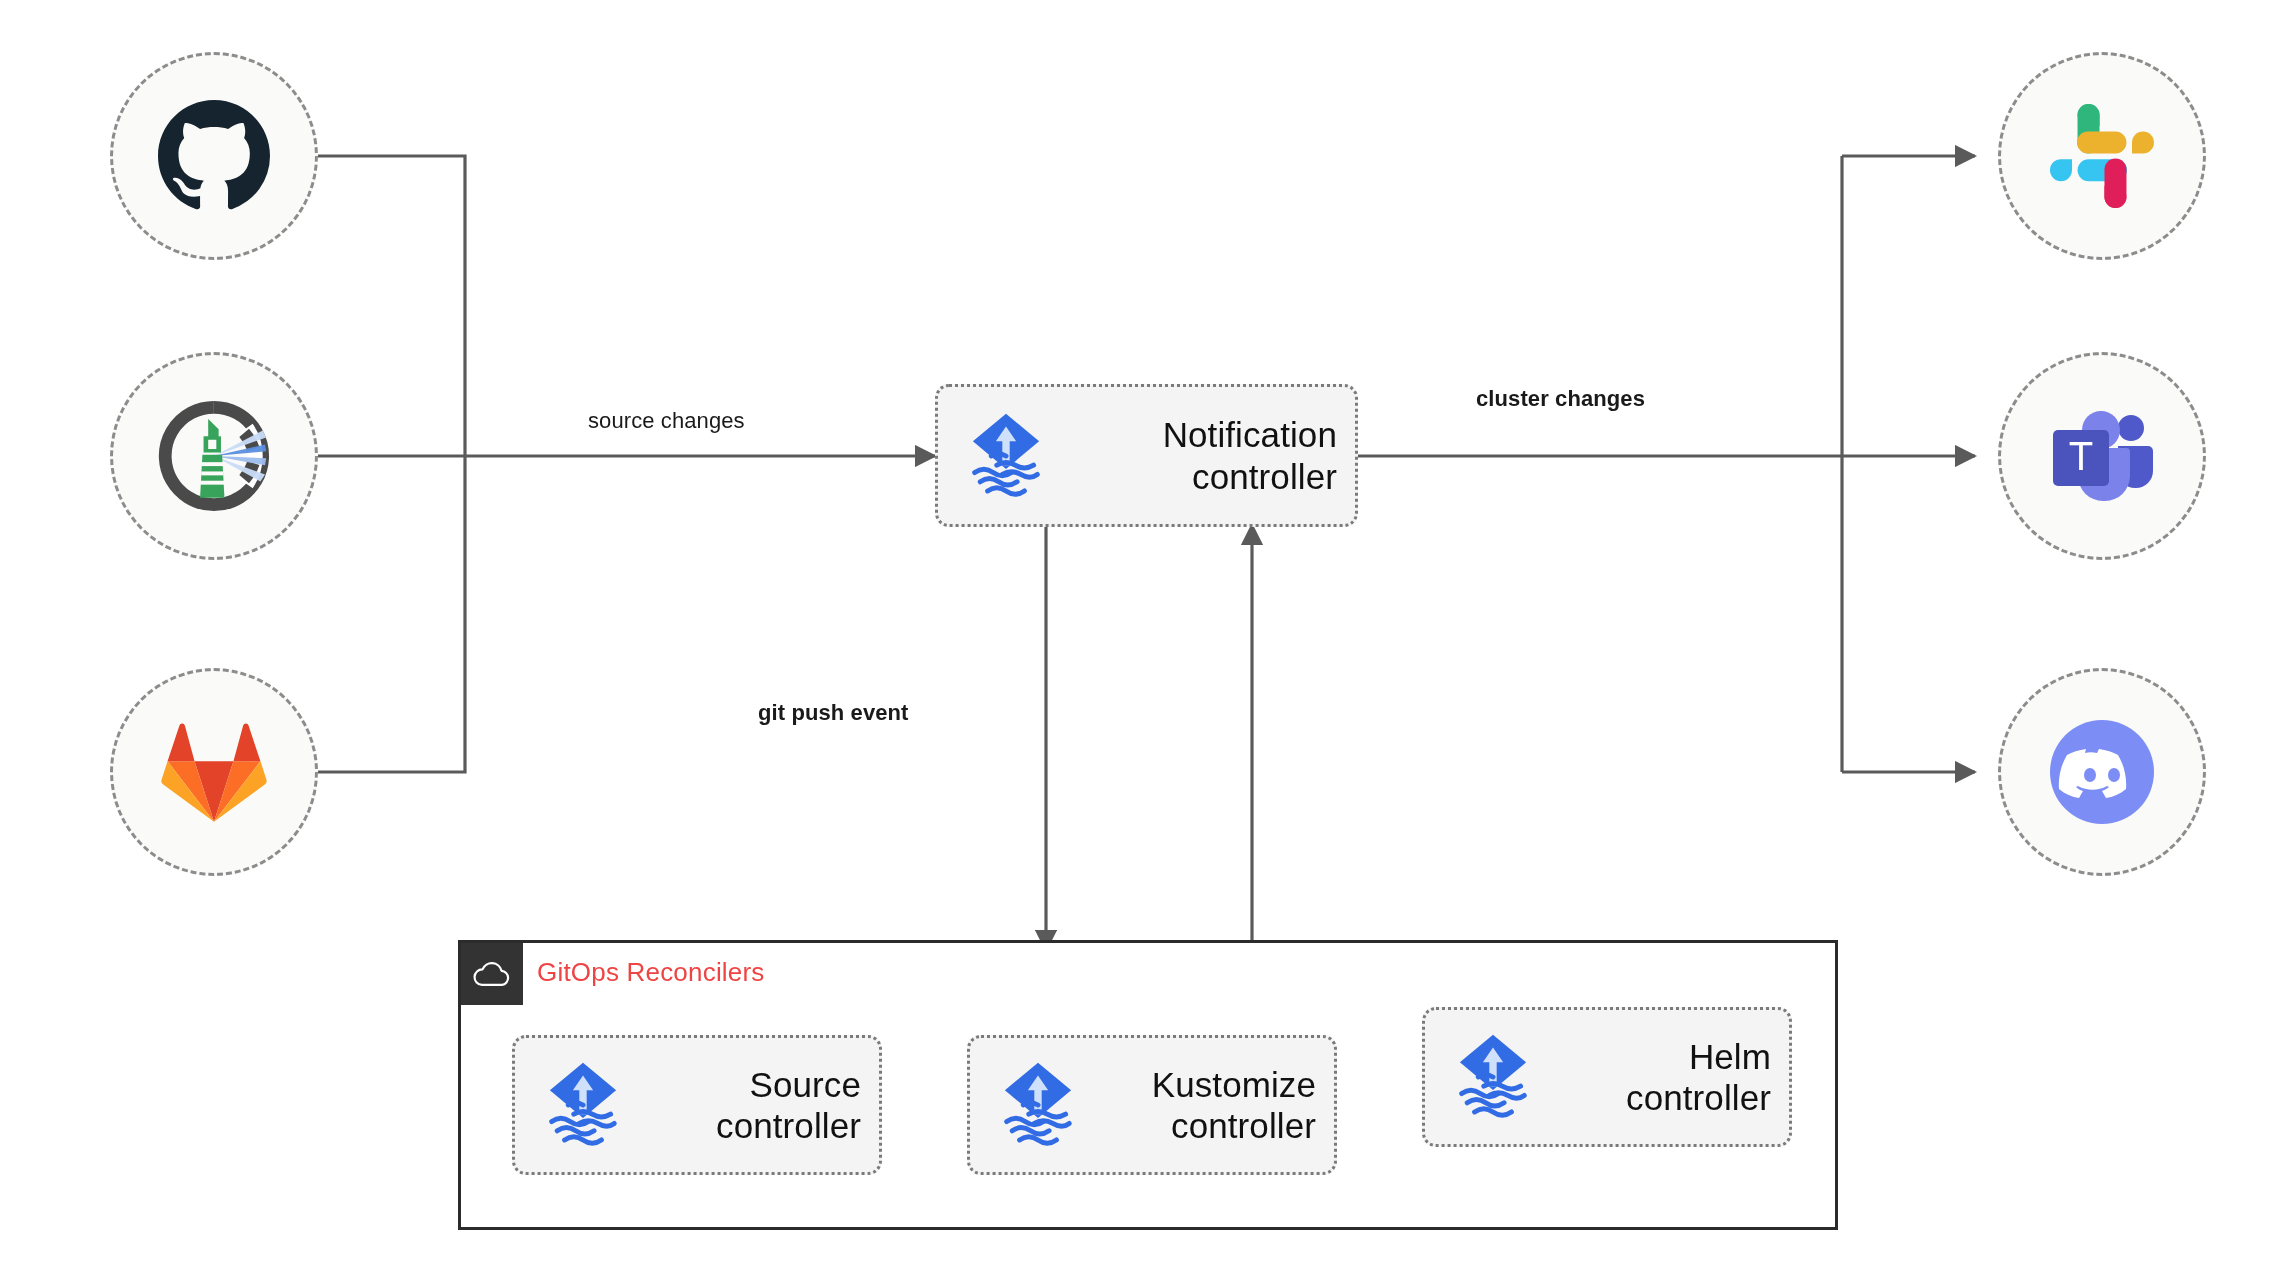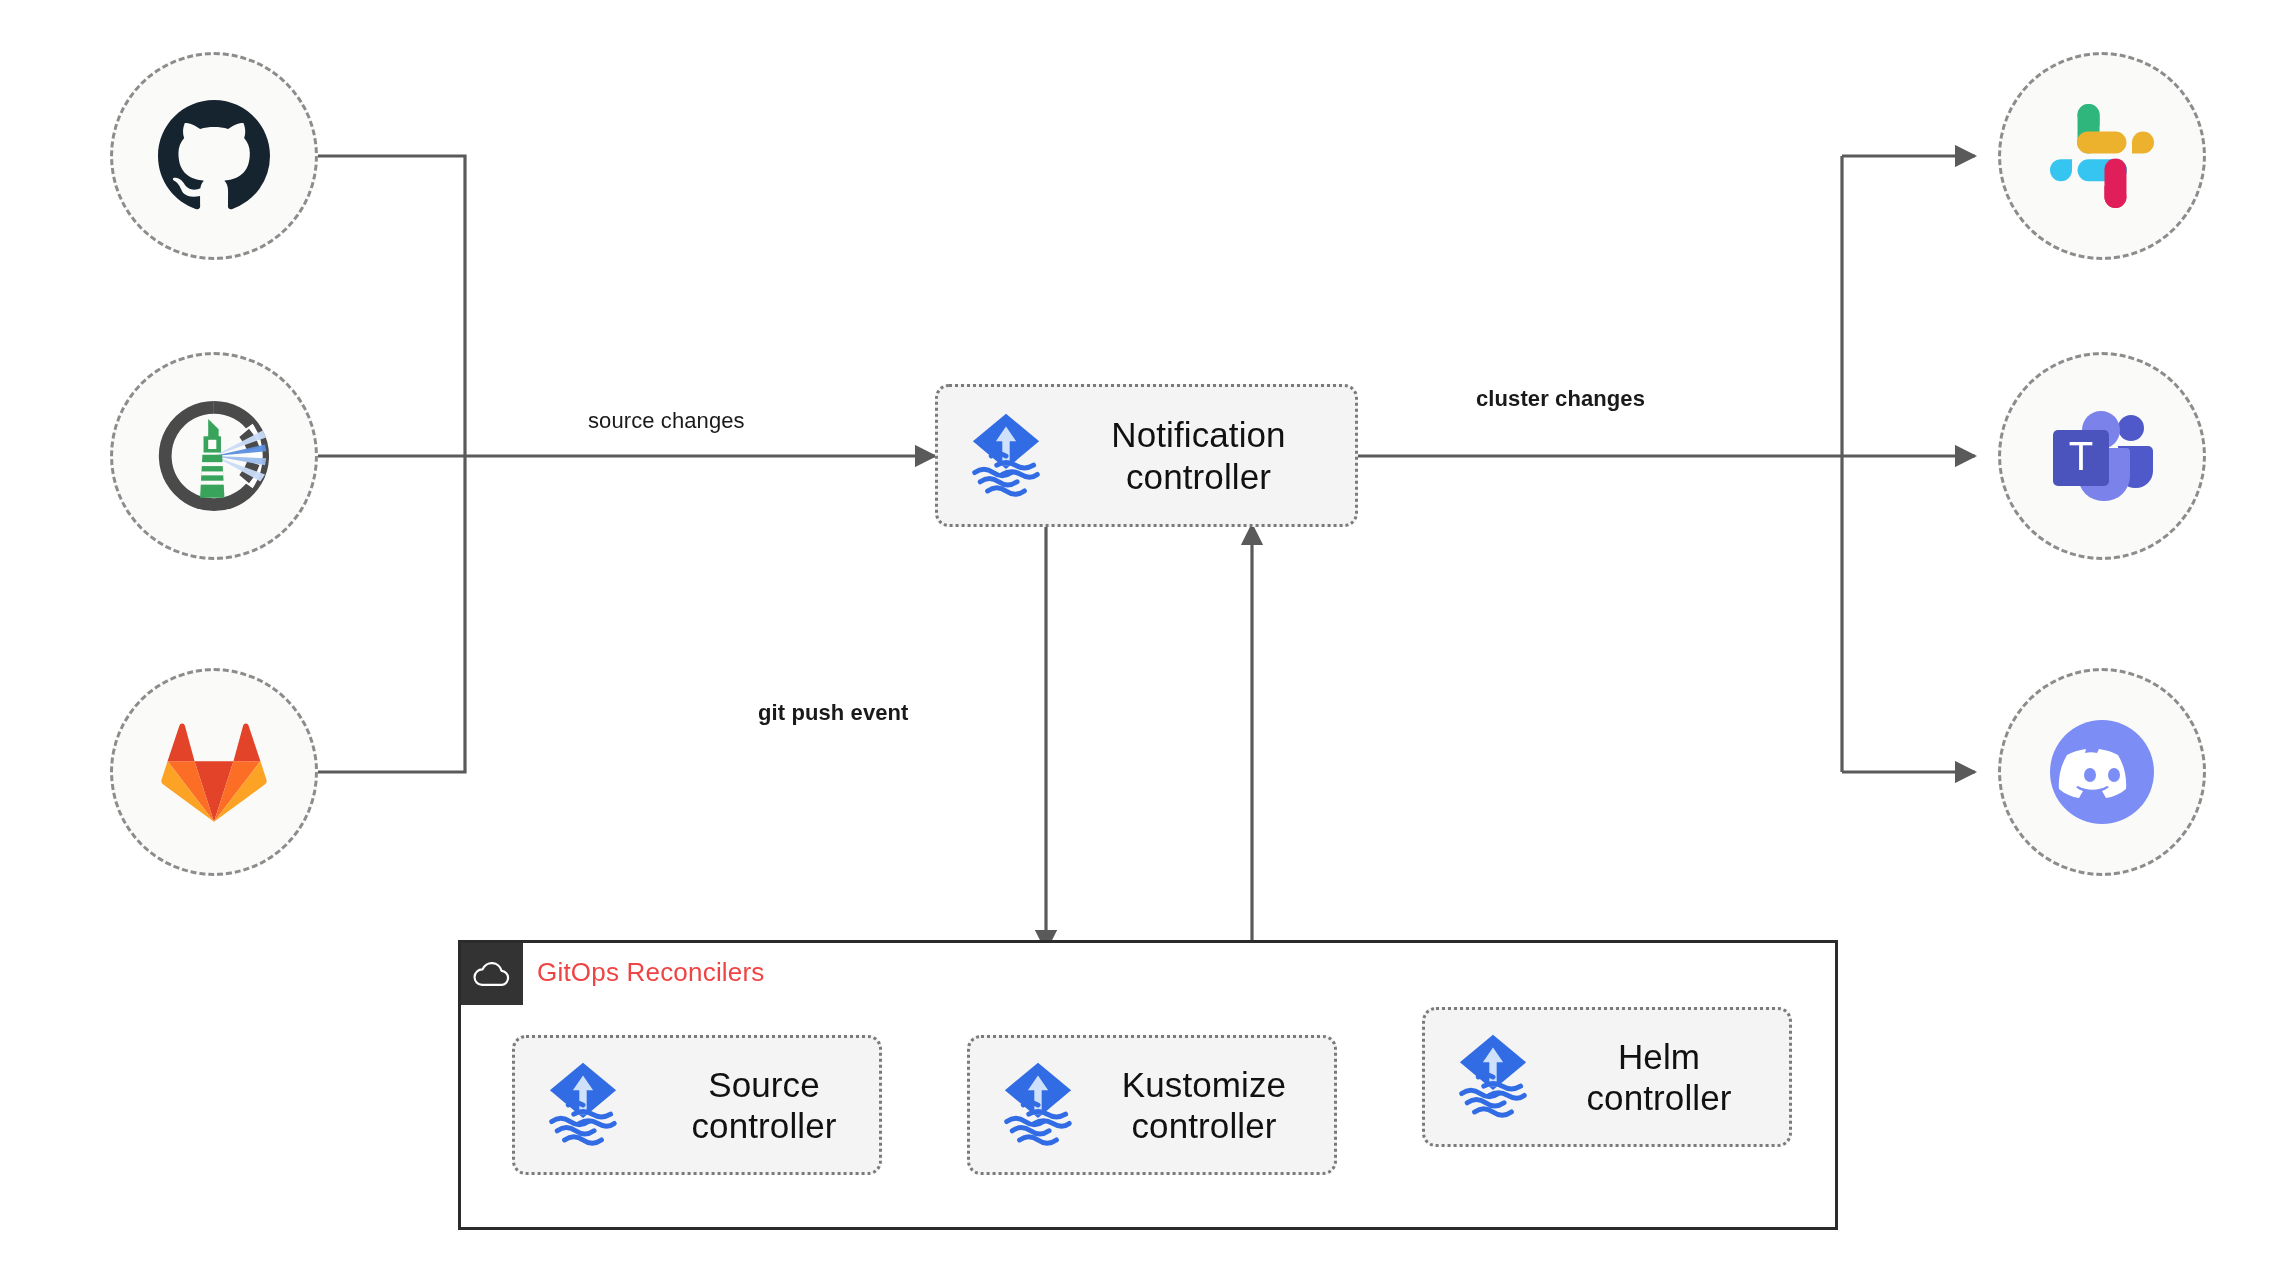--- a/index.html
+++ b/index.html
@@ -59,21 +59,21 @@
     padding: 0 18px 0 22px;
   }
   .node .node-icon {
     flex: 0 0 auto;
     width: 92px;
     height: 92px;
     margin-right: 8px;
   }
   .node .node-label {
     flex: 1 1 auto;
-    text-align: center;
+    text-align: right;
     font-size: 35px;
     line-height: 1.18;
     color: #111111;
     white-space: pre-line;
     letter-spacing: 0.1px;
   }
 
   
   .group {
     position: absolute;

